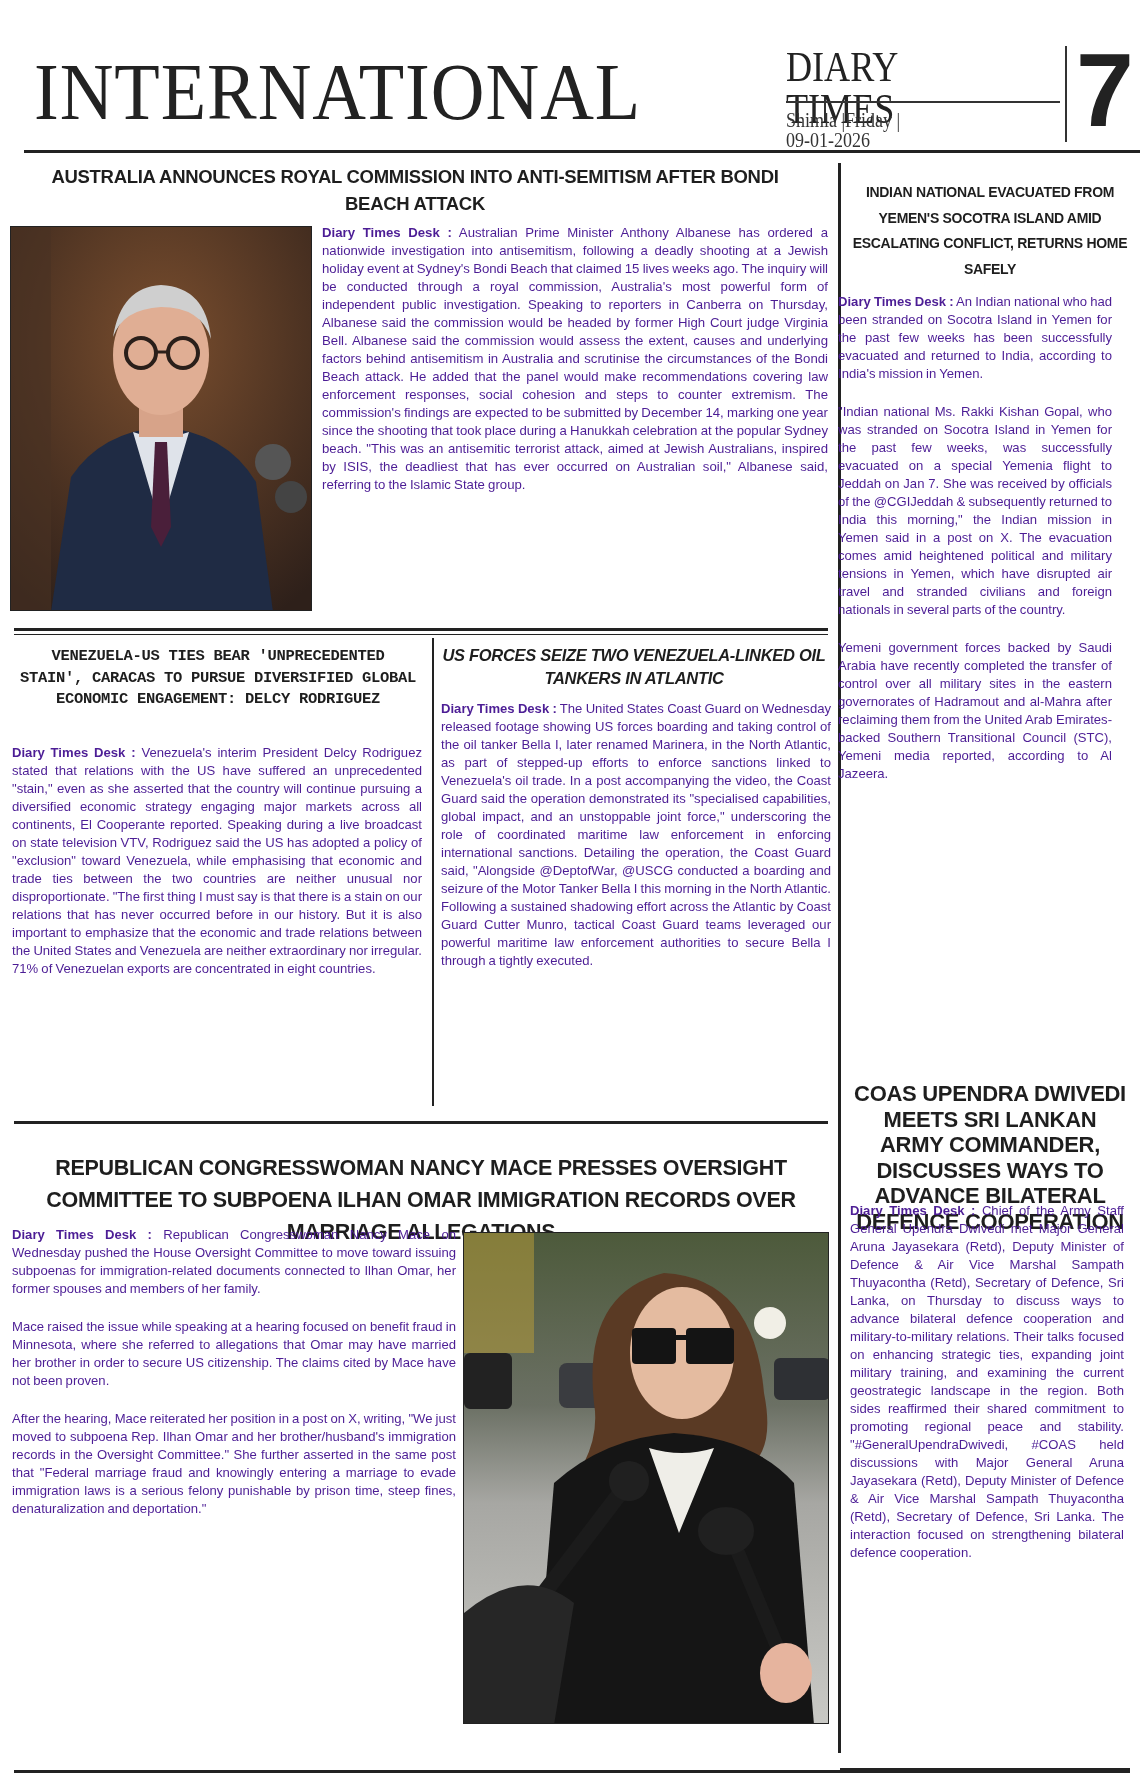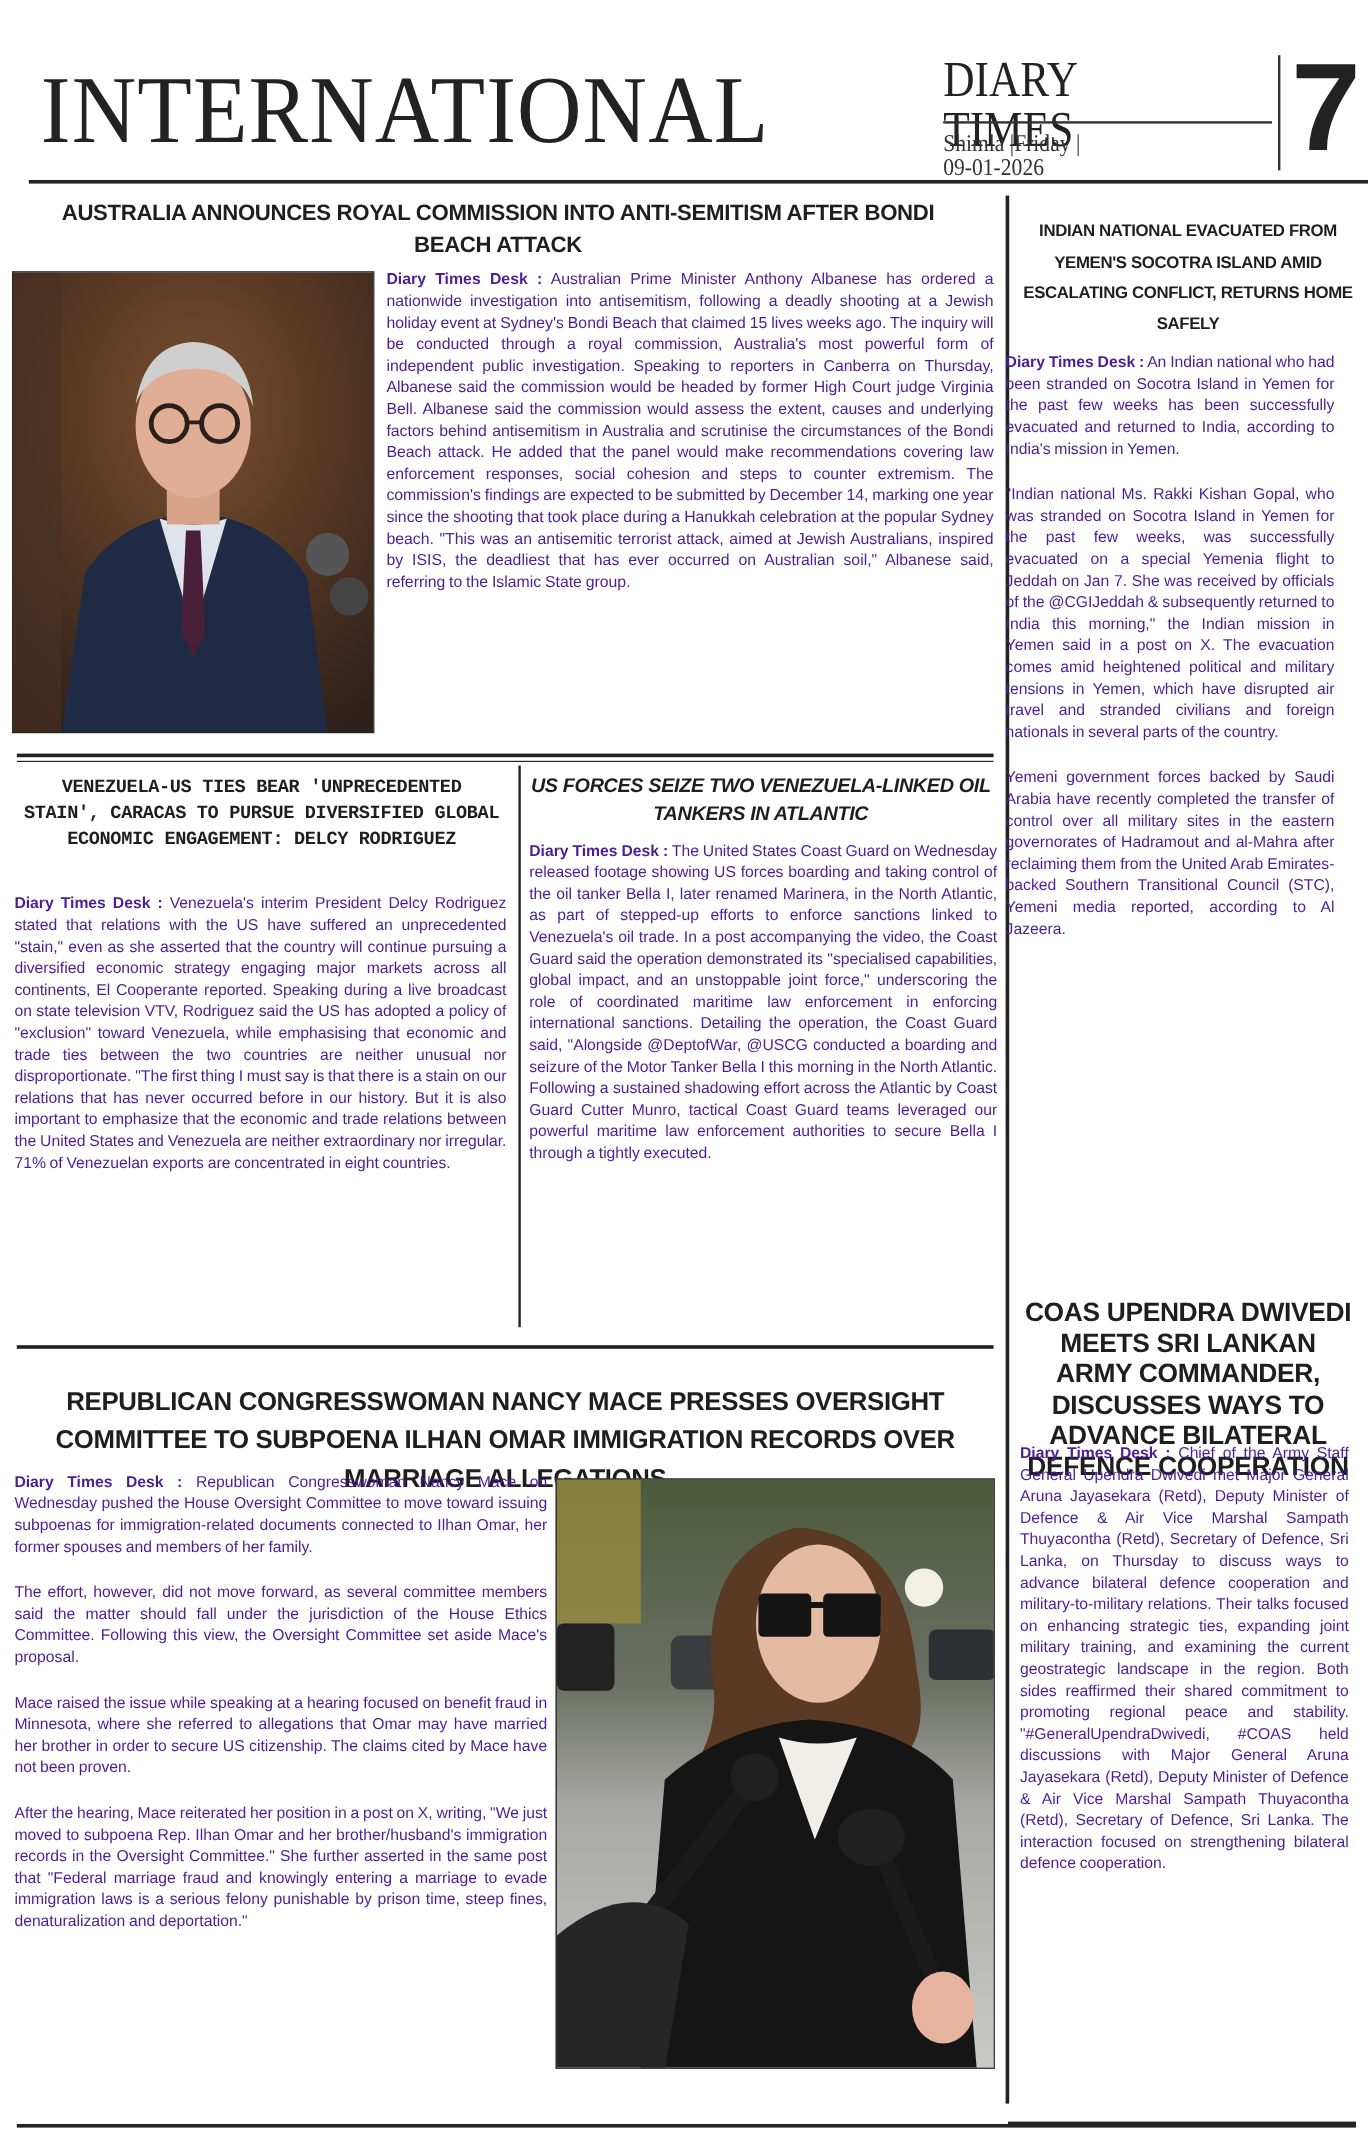--- a/index.html
+++ b/index.html
@@ -123,21 +123,20 @@
     <b>Diary Times Desk :</b><span> The United States Coast Guard on Wednesday released footage showing US forces boarding and taking control of the oil tanker Bella I, later renamed Marinera, in the North Atlantic, as part of stepped-up efforts to enforce sanctions linked to Venezuela's oil trade. In a post accompanying the video, the Coast Guard said the operation demonstrated its "specialised capabilities, global impact, and an unstoppable joint force," underscoring the role of coordinated maritime law enforcement in enforcing international sanctions. Detailing the operation, the Coast Guard said, "Alongside @DeptofWar, @USCG conducted a boarding and seizure of the Motor Tanker Bella I this morning in the North Atlantic. Following a sustained shadowing effort across the Atlantic by Coast Guard Cutter Munro, tactical Coast Guard teams leveraged our powerful maritime law enforcement authorities to secure Bella I through a tightly executed.</span>
   </div>
 </article>
 
 <div class="mid-rule2"></div>
 
 <article>
   <h2 class="headline a4-head">REPUBLICAN CONGRESSWOMAN NANCY MACE PRESSES OVERSIGHT COMMITTEE TO SUBPOENA ILHAN OMAR IMMIGRATION RECORDS OVER MARRIAGE ALLEGATIONS</h2>
   <div class="body-text a4-text">
     <p class="para"><b>Diary Times Desk :</b><span>  Republican Congresswoman Nancy Mace on Wednesday pushed the House Oversight Committee to move toward issuing subpoenas for immigration-related documents connected to Ilhan Omar, her former spouses and members of her family.</span></p>
-    <p class="para">The effort, however, did not move forward, as several committee members said the matter should fall under the jurisdiction of the House Ethics Committee. Following this view, the Oversight Committee set aside Mace's proposal.</p>
     <p class="para">Mace raised the issue while speaking at a hearing focused on benefit fraud in Minnesota, where she referred to allegations that Omar may have married her brother in order to secure US citizenship. The claims cited by Mace have not been proven.</p>
     <p class="para">After the hearing, Mace reiterated her position in a post on X, writing, "We just moved to subpoena Rep. Ilhan Omar and her brother/husband's immigration records in the Oversight Committee." She further asserted in the same post that "Federal marriage fraud and knowingly entering a marriage to evade immigration laws is a serious felony punishable by prison time, steep fines, denaturalization and deportation."</p>
   </div>
   <div class="a4-photo">
     <svg width="366" height="492" viewBox="0 0 366 492">
       <defs>
         <linearGradient id="bg2" x1="0" y1="0" x2="0" y2="1">
           <stop offset="0" stop-color="#4d5a3b"></stop>
             <stop offset="0.35" stop-color="#6b7064"></stop>
             <stop offset="0.55" stop-color="#a7a7a3"></stop>

